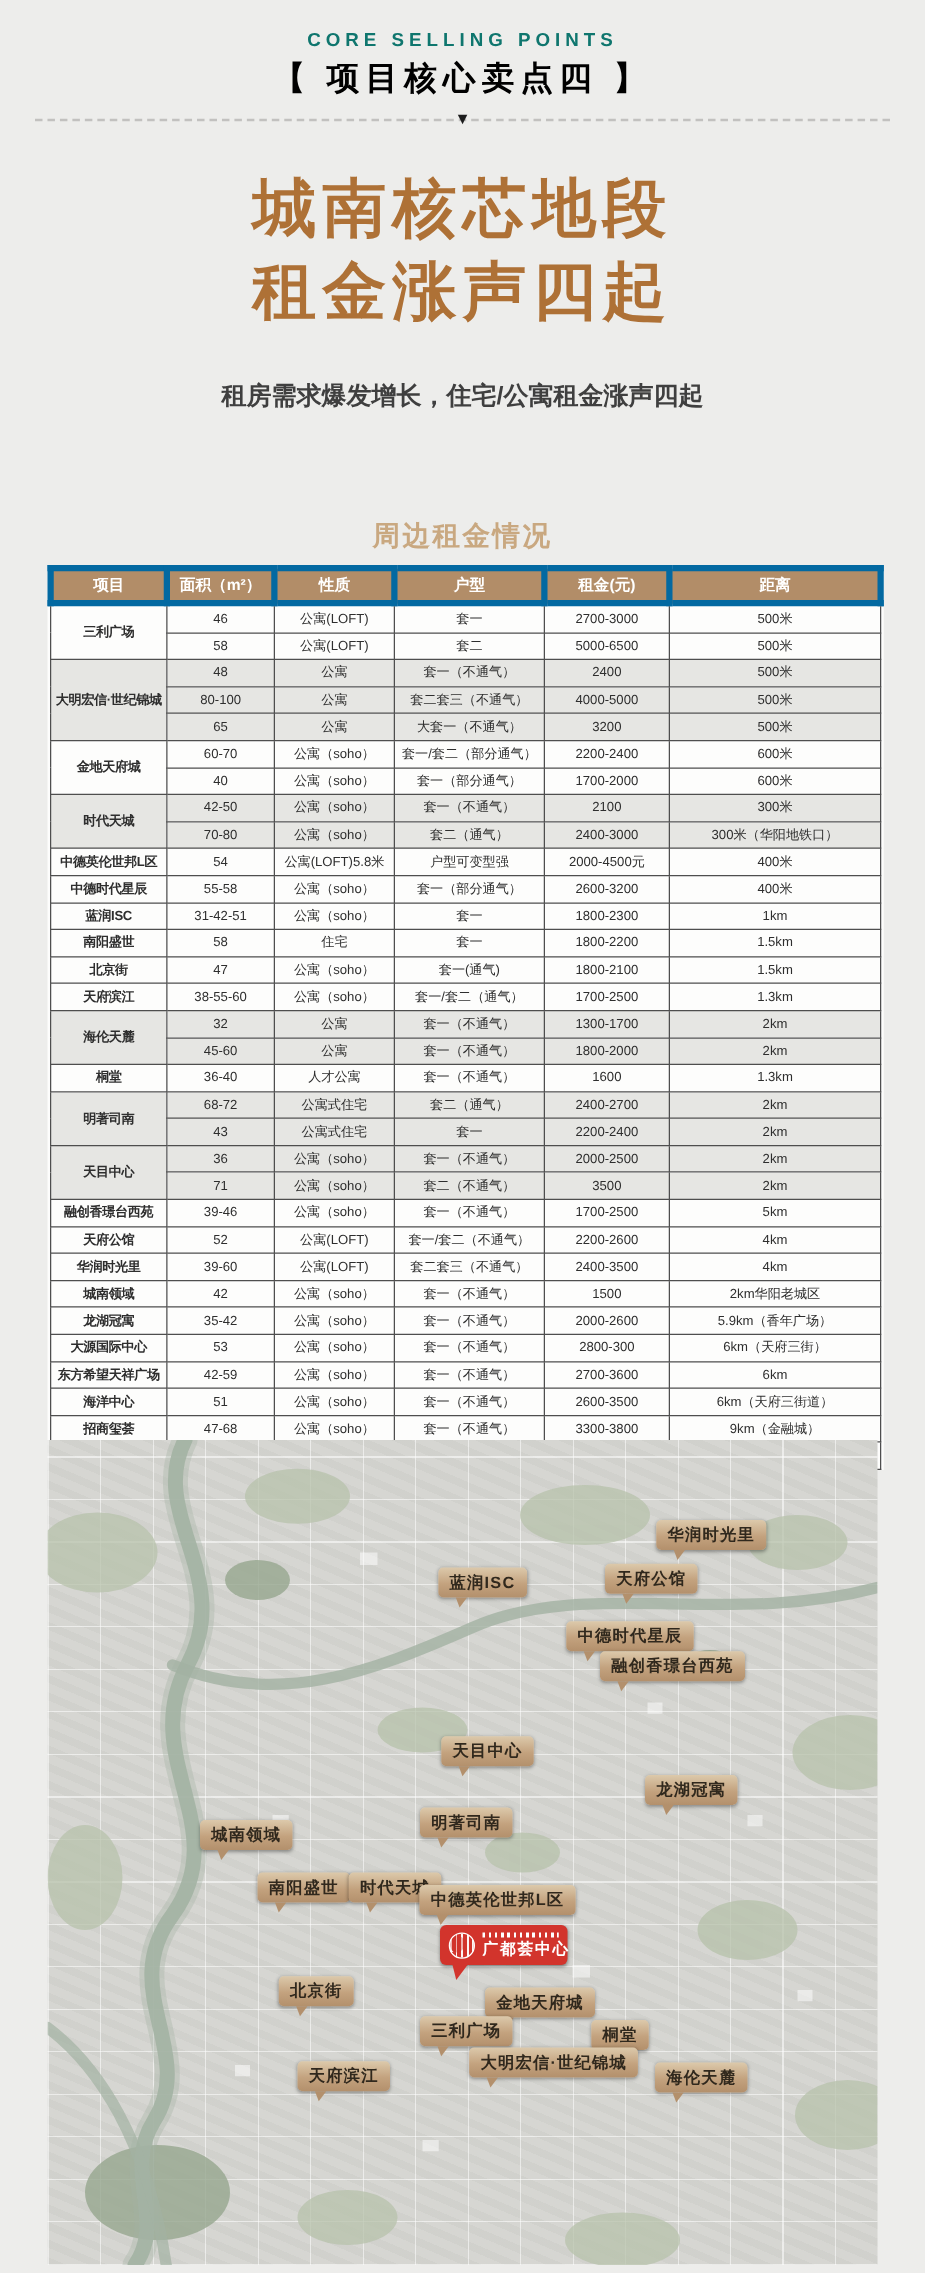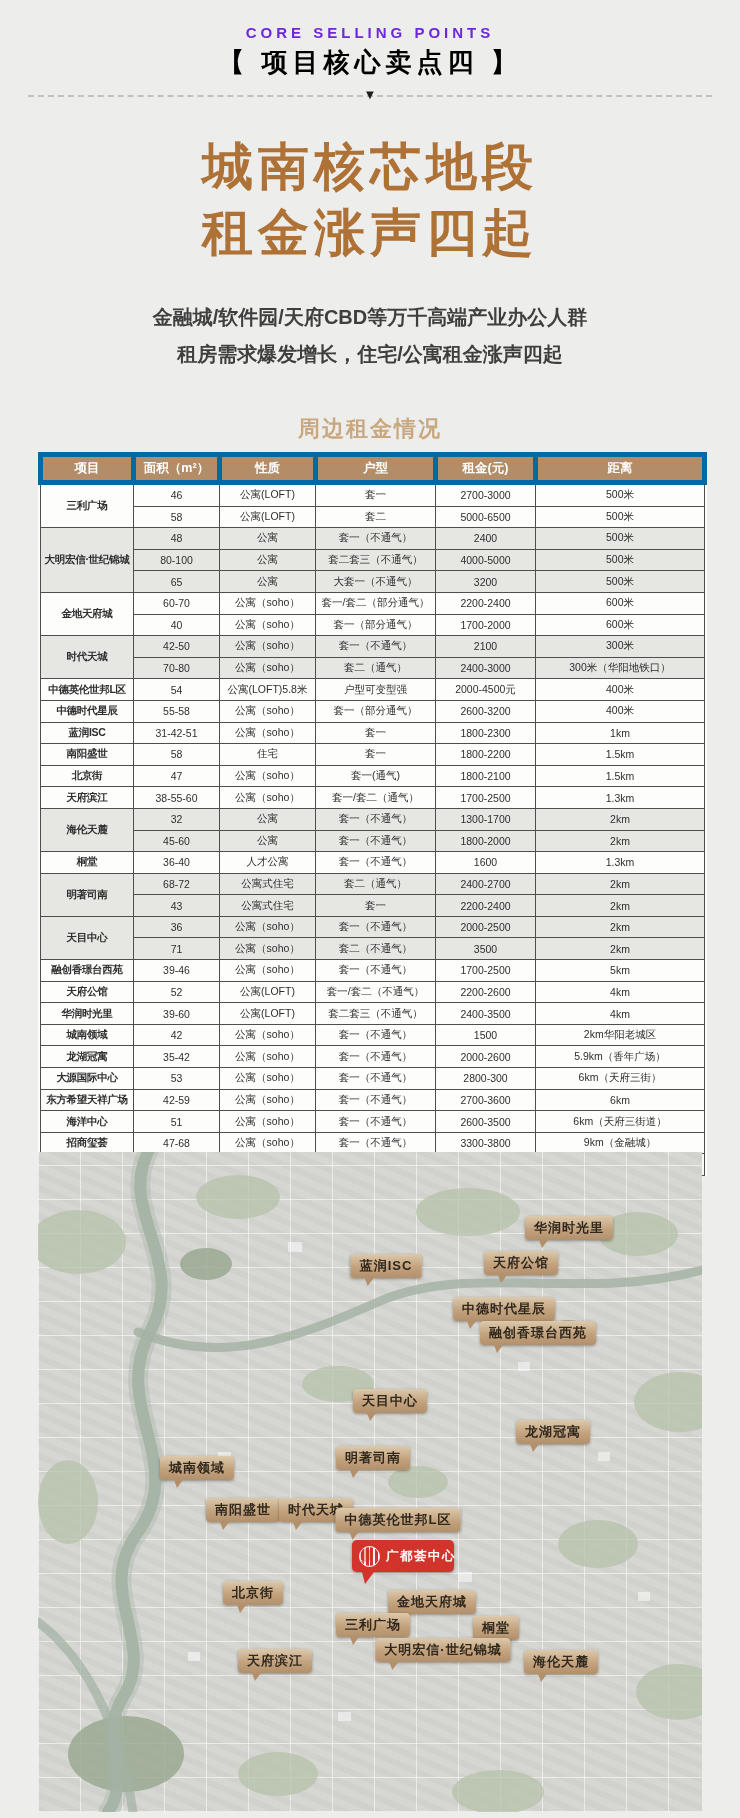--- a/index.html
+++ b/index.html
@@ -3,21 +3,21 @@
 <meta charset="utf-8">
 <style>
   html,body{margin:0;padding:0;}
   body{
     width:740px;height:1818px;position:relative;overflow:hidden;
     background:#ededeb;
     font-family:"Liberation Sans","DejaVu Sans",sans-serif;
     -webkit-font-smoothing:antialiased;
   }
   .center{left:0;right:0;text-align:center;position:absolute;}
-  .eyebrow{top:24px;font-size:15px;letter-spacing:4px;color:#6d28d9;font-weight:bold;}
+  .eyebrow{top:24px;font-size:15px;letter-spacing:4px;color:#0f766e;font-weight:bold;}
   .header-title{top:45px;font-size:26px;letter-spacing:5px;color:#000000;font-weight:bold;}
   .divider{position:absolute;left:28px;right:28px;top:95px;border-top:2px dashed #c2c1bf;}
   .divider-arrow{top:87px;font-size:13px;color:#1c1c1c;}
   .hero-title{top:134px;font-size:51px;line-height:66px;font-weight:900;color:#ae7136;letter-spacing:5px;}
   .hero-sub{top:299px;font-size:20px;line-height:37px;color:#3f3f3f;font-weight:bold;}
   .table-title{top:414px;font-size:22px;letter-spacing:2px;color:#c9a880;font-weight:bold;}
 
   .rent-table-wrap{position:absolute;left:38px;top:452px;width:664px;}
   table.rent{border-collapse:collapse;table-layout:fixed;width:664px;background:#fdfdfc;}
   table.rent th{
@@ -63,42 +63,41 @@
   }
   .logo-emblem{
     position:relative;width:21px;height:21px;border:1.5px solid #fff;border-radius:50%;
     box-sizing:border-box;flex:0 0 auto;overflow:hidden;
     background:repeating-linear-gradient(90deg, rgba(255,255,255,.95) 0 1.5px, rgba(255,255,255,0) 1.5px 4.5px);
   }
   .logo-emblem::before{
     content:'';position:absolute;left:-3px;top:1px;width:12px;height:14px;
     border-radius:50%;border-left:3px solid #ffffff;background:rgba(210,52,44,.35);
   }
-  .logo-text-col{display:flex;line-height:1;min-width:0;}
+  .logo-text-col{display:flex;flex-direction:column;line-height:1;min-width:0;justify-content:flex-end;}
   .logo-dots{
     height:4px;margin-bottom:3px;
     background:repeating-linear-gradient(90deg,#ffffff 0 2px, rgba(255,255,255,0) 2px 5px);
   }
   .logo-main{color:#ffffff;font-size:12.5px;font-weight:bold;letter-spacing:1.5px;white-space:nowrap;}
 </style>
 </head>
 <body>
 
 <div class="center eyebrow">CORE SELLING POINTS</div>
 <div class="center header-title">【 项目核心卖点四 】</div>
 <div class="divider"></div>
 <div class="center divider-arrow">▼</div>
 
 <div class="center hero-title">
   <div>城南核芯地段</div>
   <div>租金涨声四起</div>
 </div>
 
 <div class="center hero-sub">
-  <div>金融城/软件园/天府CBD等万千高端产业办公人群</div>
   <div>租房需求爆发增长，住宅/公寓租金涨声四起</div>
 </div>
 
 <div class="center table-title">周边租金情况</div>
 
 <div class="rent-table-wrap">
   <table class="rent">
     <colgroup>
       <col style="width:93px">
         <col style="width:86px">

